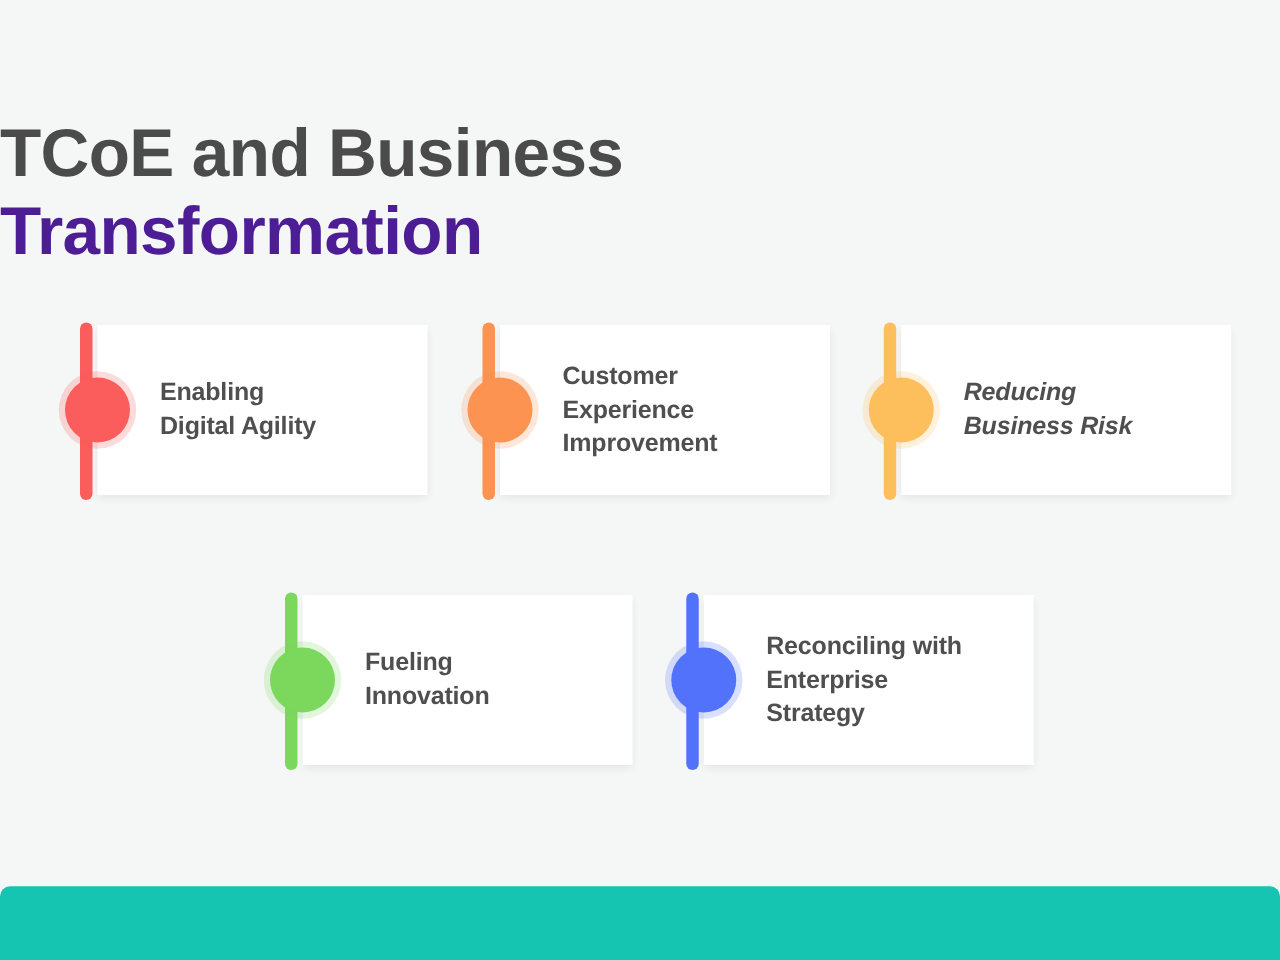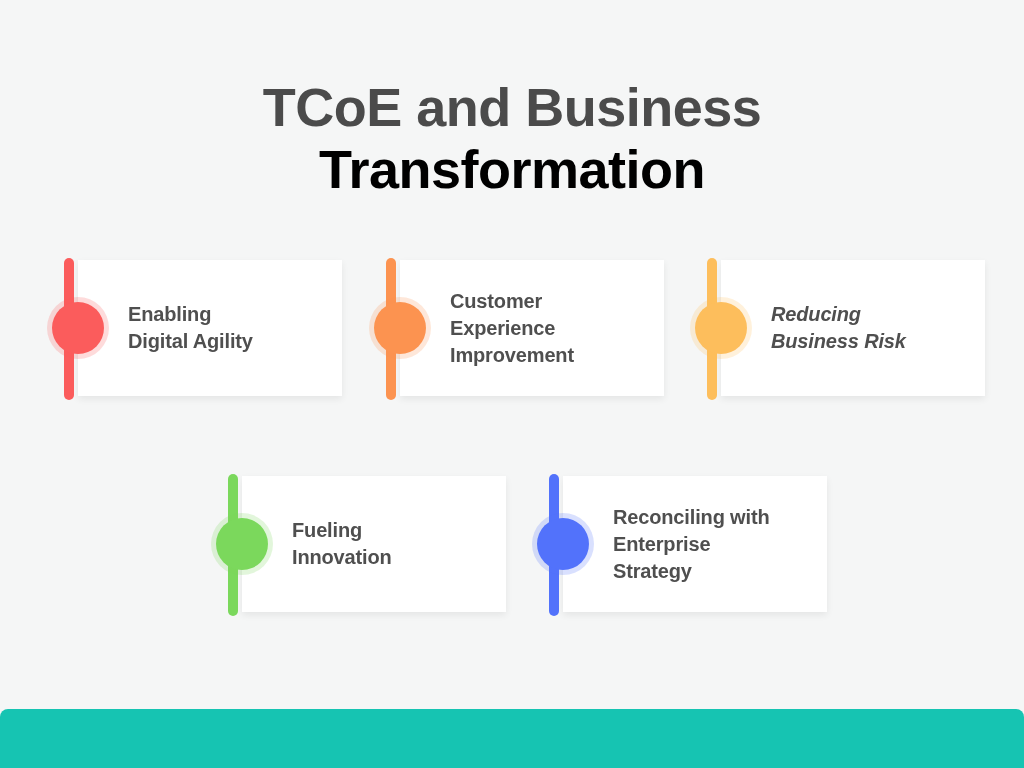--- a/index.html
+++ b/index.html
@@ -21,23 +21,22 @@
     inset: 0;
     width: 1024px;
     height: 768px;
     background: #f5f6f6;
   }
 
   
   #title-block {
     position: absolute;
     left: 0;
-    top: 76px;
+    top: 92px;
     width: 1024px;
-    text-align: center;
   }
   .title-line {
     display: block;
     font-family: "Liberation Sans", sans-serif;
     font-weight: bold;
     font-size: 54px;
     line-height: 62px;
     letter-spacing: -0.5px;
     color: #4b4b4b;
     white-space: nowrap;
@@ -126,21 +125,21 @@
     border-top-right-radius: 8px;
   }
 </style>
 </head>
 <body>
 
 <div id="slide" style="background: rgb(245, 246, 246);">
 
   <div id="title-block">
     <span class="title-line" style="color: rgb(75, 75, 75);">TCoE and Business</span>
-    <span class="title-line" style="color: #000000;">Transformation</span>
+    <span class="title-line" style="color: #4c1d95;">Transformation</span>
   </div>
 
   <div class="card-row" id="row-top">
       <div class="item" style="left: 64px; width: 278px;">
         <div class="card" style="width: 264px;">
           <div class="card-label">Enabling
 Digital Agility</div>
         </div>
         <div class="marker-bar" style="background: rgb(251, 92, 92);"></div>
         <div class="marker-halo" style="background: rgb(251, 92, 92);"></div>

